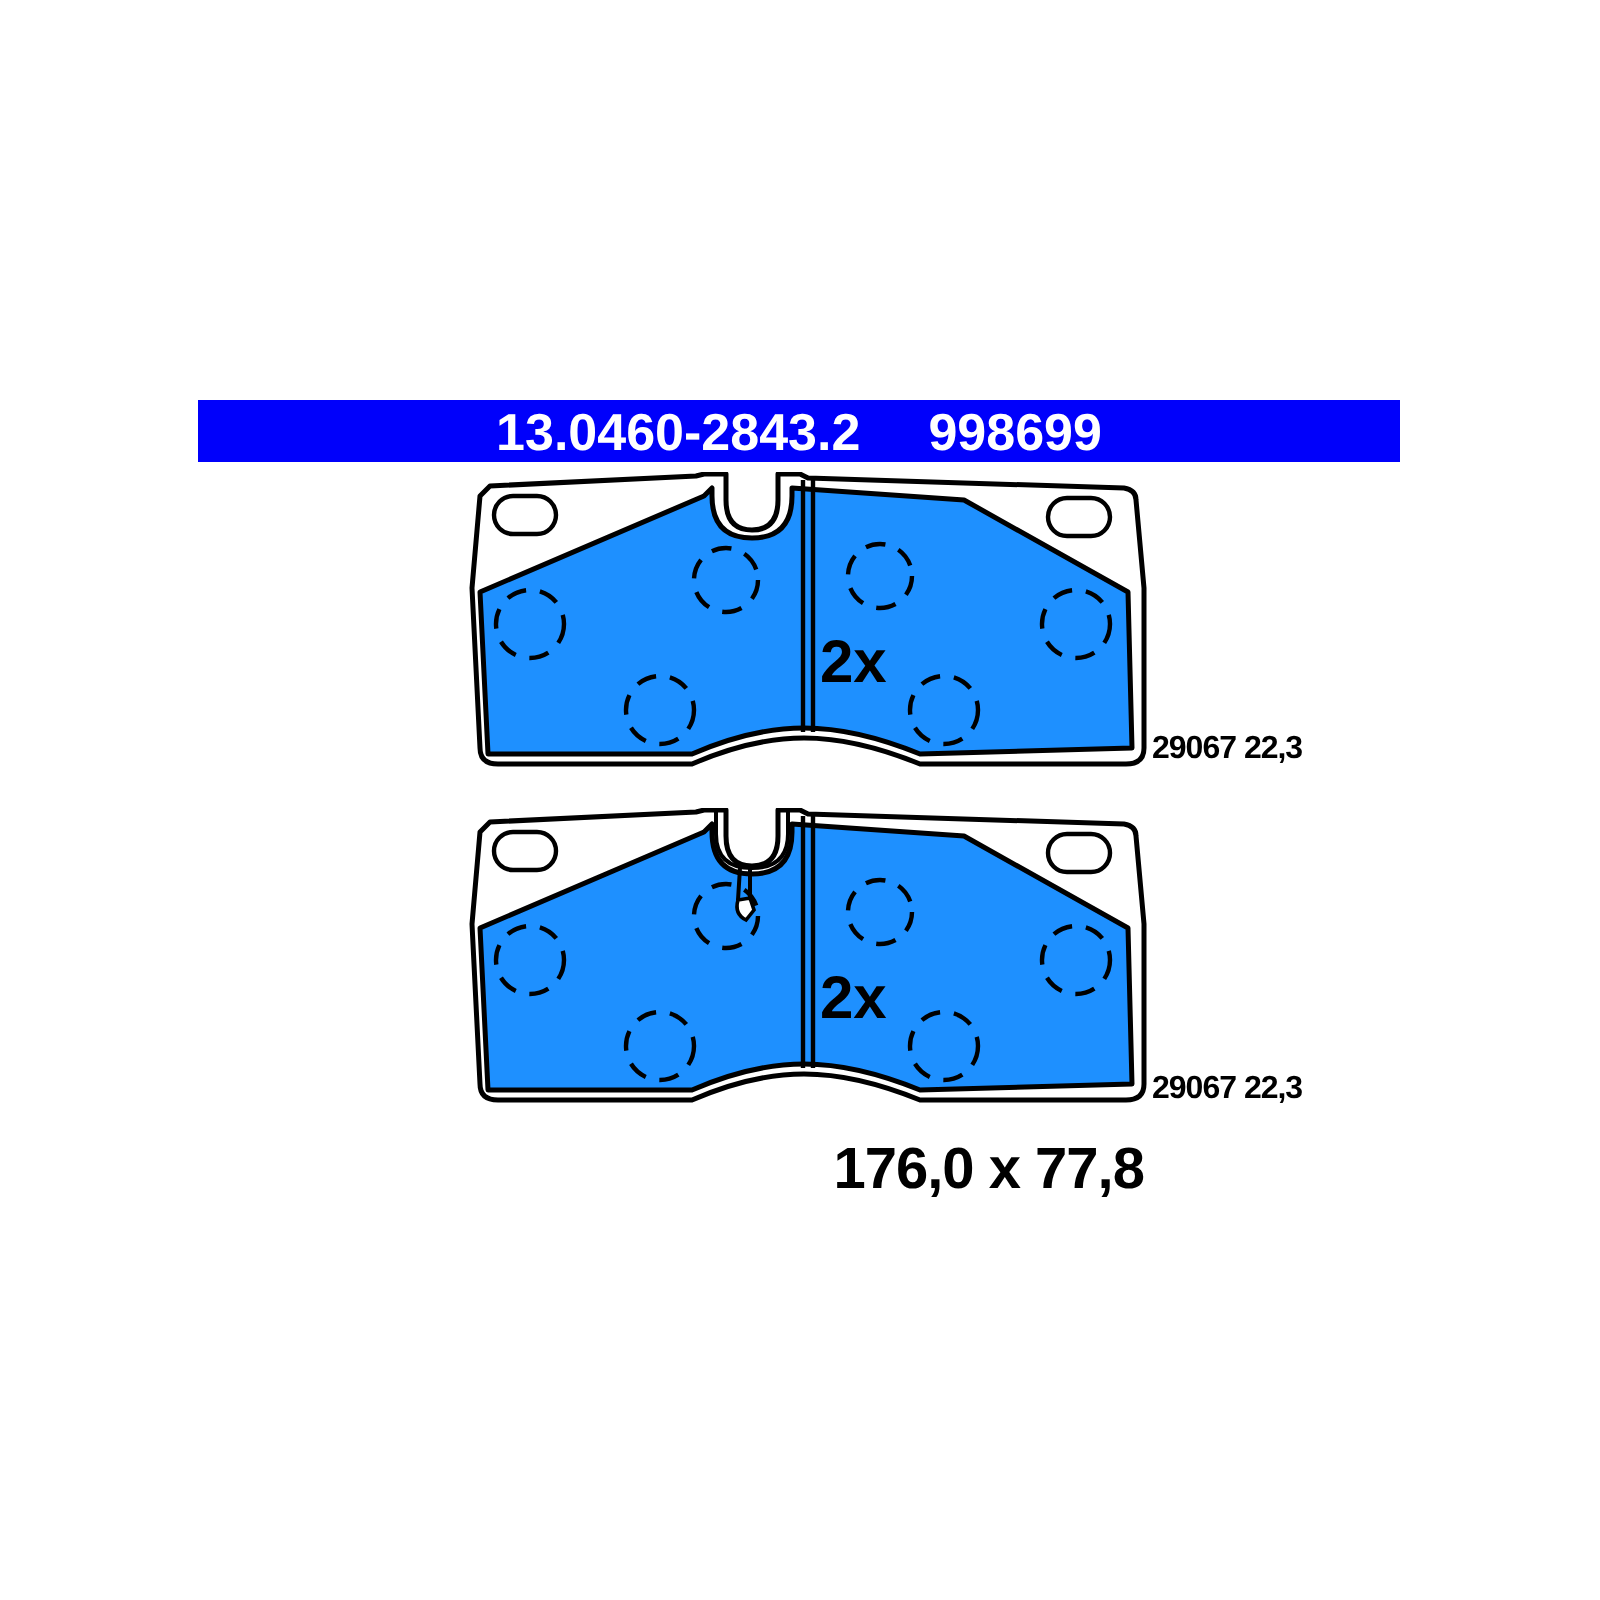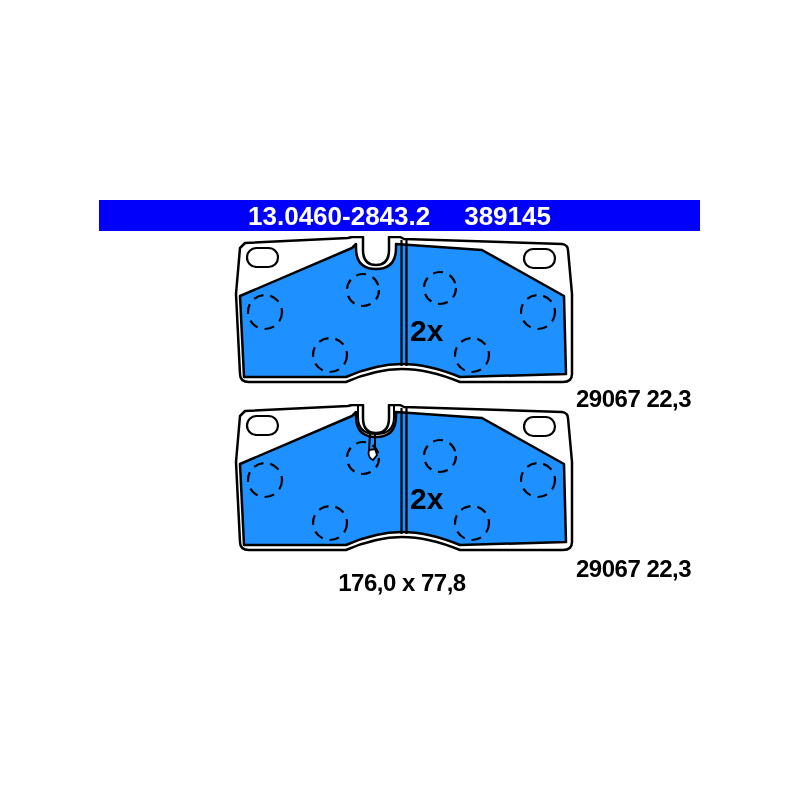--- a/index.html
+++ b/index.html
@@ -5,41 +5,41 @@
   html,body{margin:0;padding:0;background:#fff;}
   .stage{position:relative;width:800px;height:800px;background:#ffffff;overflow:hidden;
          font-family:"Liberation Sans",sans-serif;}
   .banner{position:absolute;left:99px;top:200px;width:601px;height:31px;background:#0000fb;
           color:#ffffff;display:flex;align-items:center;justify-content:center;gap:34px;
           font-weight:bold;font-size:26px;line-height:1;}
   .banner span{white-space:nowrap;}
   .pad-svg{position:absolute;left:232px;}
   #pad1{top:236px;}
   #pad2{top:404px;}
-  .wva{position:absolute;left:576px;font-weight:bold;font-size:24px;letter-spacing:-0.5px;
-       color:#000;white-space:nowrap;line-height:1;margin-top:20px;}
+  .wva{position:absolute;left:576px;font-weight:bold;font-size:16px;letter-spacing:-0.5px;
+       color:#000;white-space:nowrap;line-height:1;}
   #wva1{top:367px;}
   #wva2{top:537px;}
-  .dims{position:absolute;left:232px;top:571px;width:340px;text-align:center;font-weight:bold;
-        font-size:24px;letter-spacing:-0.5px;color:#000;line-height:1;}
+  .dims{position:absolute;left:232px;top:571px;width:340px;text-align:right;font-weight:bold;
+        font-size:29px;letter-spacing:-0.5px;color:#000;line-height:1;}
   .watermark{position:absolute;left:293px;top:313px;width:217px;height:199px;box-sizing:border-box;
              border:13px solid rgba(202,202,202,0.5);pointer-events:none;}
   .watermark svg{display:block;}
   .qty-text{font-family:"Liberation Sans",sans-serif;font-weight:bold;font-size:30px;fill:#000;}
   .wm-text{font-family:"DejaVu Serif",serif;font-style:italic;font-weight:bold;
            fill:rgba(198,198,198,0.62);}
 </style>
 </head>
 <body>
 
 <div class="stage">
 
   <div class="banner">
     <span>13.0460-2843.2</span>
-    <span>389145</span>
+    <span>998699</span>
   </div>
 
   <svg id="pad1" class="pad-svg" width="346" height="152" viewBox="0 0 346 152">
     <path d="M 8,12 L 13,7 L 116,2 L 120,1 L 131,1 L 131,14 Q 131,29 144,29 Q 157,29 157,14 L 157,1
              L 168,1 L 172,3 L 330,8 Q 336,9 336,14 L 340,58 L 340,138 Q 340,146 331,146 L 228,146
              Q 196,133 170,133 Q 144,133 114,146 L 17,146 Q 8,146 8,138 L 4,58 Z" fill="#ffffff" stroke="#000" stroke-width="2.5" stroke-linejoin="round"></path>
     <path d="M 12,141 L 8,60 L 120,12 L 124,8 L 124,12 Q 124,33 144,33 Q 164,33 164,12 L 164,8
              L 250,14 L 332,60 L 334,138 L 228,141 Q 196,128 170,128 Q 144,128 114,141 Z" fill="#1e90ff" stroke="#000" stroke-width="2.5" stroke-linejoin="round"></path>
     <rect x="15" y="12" width="31" height="19" rx="9.5" fill="#fff" stroke="#000" stroke-width="2.2"></rect>
     <rect x="292" y="13" width="31" height="19" rx="9.5" fill="#fff" stroke="#000" stroke-width="2.2"></rect>

